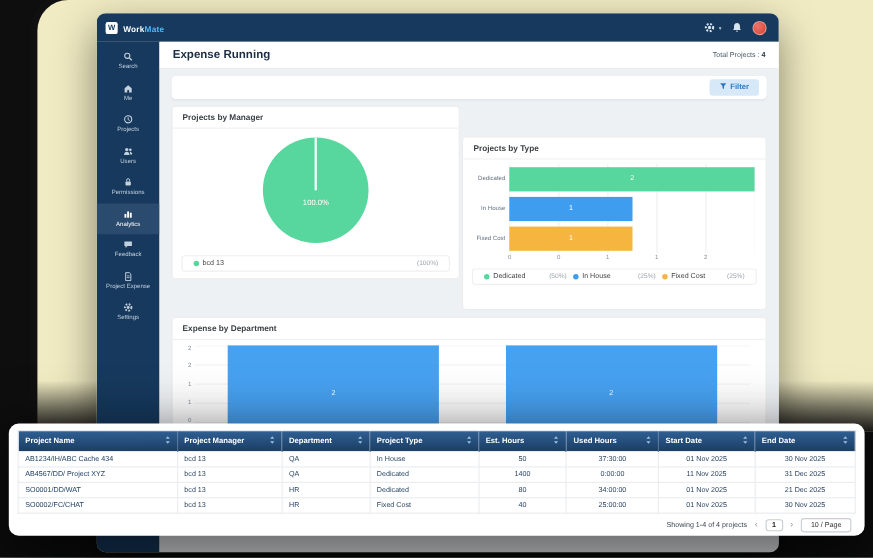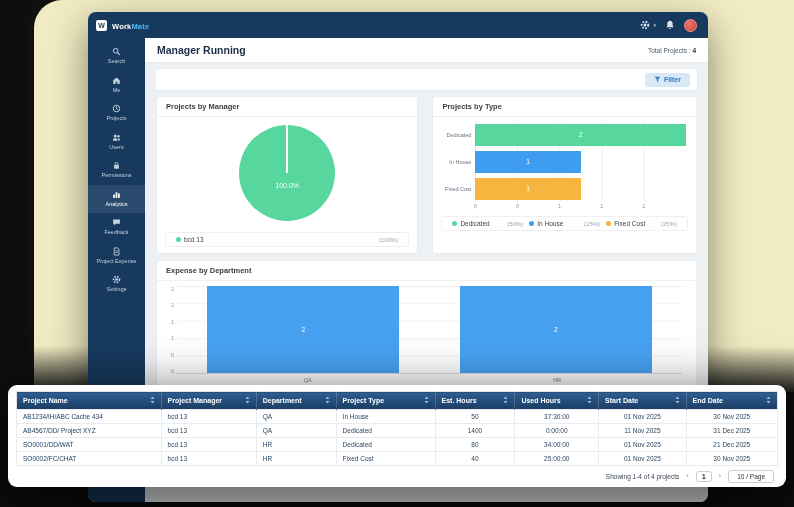--- a/index.html
+++ b/index.html
@@ -50,38 +50,38 @@
   .total-projects { font-size:6.5px; color:#4a5a6a; }
   .total-projects b { color:#22364a; }
 
   .scroll { padding:6px 11px 0; }
   .filter-bar { background:#fff; border-radius:4px; height:21px; display:flex;
     align-items:center; justify-content:flex-end; padding:0 7px; box-shadow:0 1px 2px rgba(0,0,0,.04); }
   .filter-btn { background:#d7e9f9; color:#2f79c2; font-size:7px; font-weight:bold;
     padding:3px 9px; border-radius:3px; display:flex; align-items:center; gap:3px; border:none; cursor:pointer; }
   .filter-btn svg { width:7px; height:7px; }
 
-  .charts-row { margin-top:6px; display:flex; gap:14px; }
+  .charts-row { margin-top:6px; display:flex; gap:2px; }
   .card { background:#fff; border:1px solid #ececec; border-radius:4px; display:flex; flex-direction:column; }
   .card-title { padding:5px 9px; font-size:7.5px; font-weight:bold; color:#3a3f44; border-bottom:1px solid #f0f0f0; }
 
   .card-manager { flex:0 0 48.5%; height:158px; }
   .pie-area { flex:1; position:relative; display:flex; align-items:center; justify-content:center; }
   .pie { width:96px; height:96px; border-radius:50%; position:relative; }
   .pie-line { position:absolute; left:50%; top:0; width:2px; height:48px; background:#fff; transform:translateX(-50%); }
   .pie-label { position:absolute; left:50%; top:63%; transform:translate(-50%,-50%); color:#fff; font-size:7px; }
   .legend-strip { margin:4px 8px 6px; border:1px solid #efefef; border-radius:3px;
     padding:3px 7px; display:flex; align-items:center; }
   .legend-item { flex:1; display:flex; align-items:center; justify-content:space-between; padding:0 3px; }
   .legend-left { display:flex; align-items:center; gap:3px; }
   .legend-dot { width:5px; height:5px; border-radius:50%; }
   .legend-label { font-size:6.5px; color:#444; }
   .legend-pct { font-size:6px; color:#9aa3ad; }
 
-  .card-type { flex:1; height:158px; }
+  .card-type { flex:1; height:158px;margin-top:28px; }
   .type-body { padding:4px 10px 0 4px; }
   .hplot { position:relative; }
   .hgrid { position:absolute; top:0; bottom:0; left:38px; right:0;
     background-image:linear-gradient(to right, #ededed 1px, transparent 1px); background-size:20% 100%; }
   .hrow { display:flex; align-items:center; height:27px; position:relative; }
   .hlabel { width:38px; font-size:5.5px; color:#667180; text-align:right; padding-right:4px; }
   .htrack { flex:1; height:22px; position:relative; }
   .hfill { height:100%; display:flex; align-items:center; justify-content:center; }
   .hval { color:#fff; font-size:6.5px; }
   .type-xaxis { position:relative; height:10px; margin-left:38px; }
@@ -234,21 +234,21 @@
               <circle cx="5" cy="5" r="3.3" fill="none" stroke="currentColor" stroke-width="1.9" stroke-dasharray="1.7 1.45"></circle>
               <circle cx="5" cy="5" r="1.5" fill="currentColor"></circle>
             </svg>
           </span>
           <span class="side-label">Settings</span>
         </div>
       </div>
 
     <div class="content">
       <div class="page-header">
-        <span class="page-title">Manager Running</span>
+        <span class="page-title">Expense Running</span>
         <span class="total-projects">
           <span>Total Projects :</span> <b>4</b>
         </span>
       </div>
 
       <div class="scroll">
         <div class="filter-bar">
           <button class="filter-btn">
             <span id="filter-ic"><svg viewBox="0 0 10 10">
                   <path d="M1 1 H9 L6 4.8 V8.6 L4 7.5 V4.8 Z" fill="currentColor"></path>

